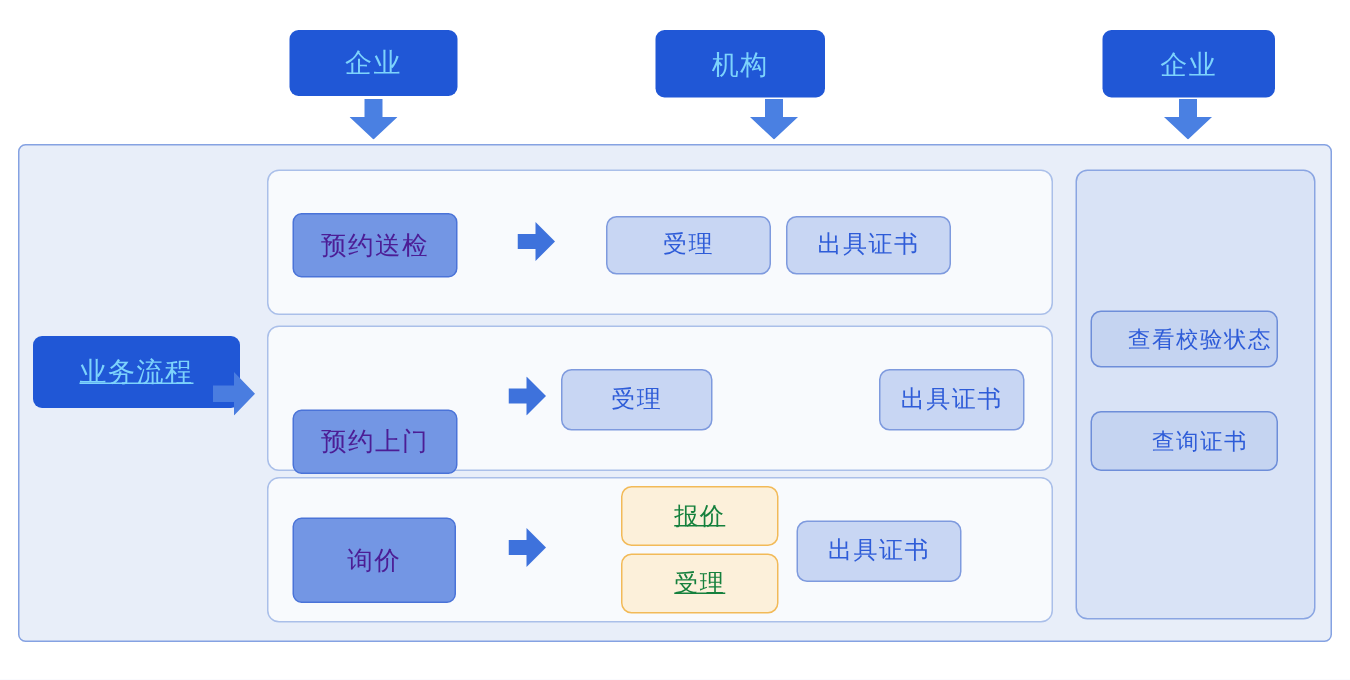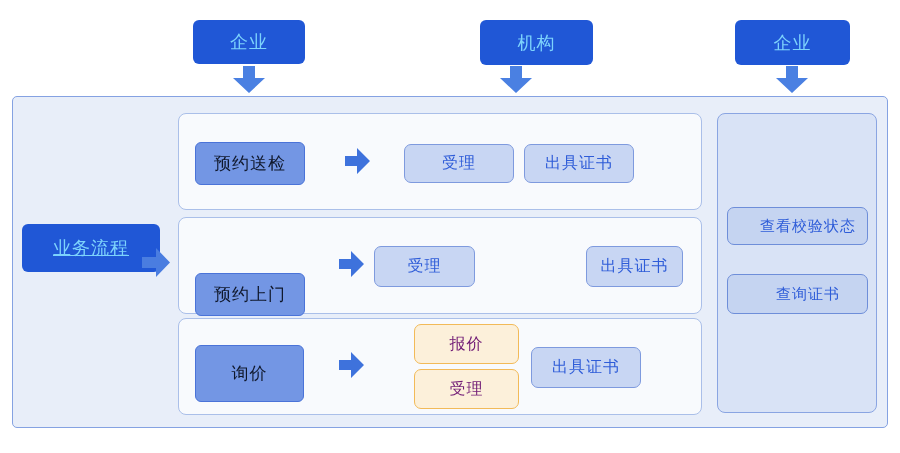--- a/index.html
+++ b/index.html
@@ -31,51 +31,51 @@
 
   
   .lane {
     left: 178px; width: 524px; height: 97px;
     background: #f8fafd; border: 1px solid #aabfe9; border-radius: 8px;
   }
 
   
   .trigger {
     background: #7396e4; border: 1.5px solid #4a73d8; border-radius: 6px;
-    color: #0f172a; font-size: 17px; letter-spacing: 1px;
+    color: #4c1d95; font-size: 17px; letter-spacing: 1px;
   }
 
   
   .step {
     background: #c8d6f3; border: 1.5px solid #7e9ade; border-radius: 7px;
     color: #2e5cd8; font-size: 16px; letter-spacing: 1px;
   }
 
   
   .quote {
     background: #fcf0da; border: 1.5px solid #f2ba58; border-radius: 7px;
-    color: #701a75; font-size: 16px; letter-spacing: 1px;
+    color: #15803d; font-size: 16px; letter-spacing: 1px; text-decoration: underline;
   }
 
   
   .panel {
     left: 717px; top: 113px; width: 160px; height: 300px;
     background: #d9e3f6; border: 1.5px solid #8aa5e2; border-radius: 8px;
   }
   .panel-btn {
-    left: 9px; width: 141px;
+    left: 9px; width: 125px;
     background: #c5d4f1; border: 1.5px solid #6e8ed9; border-radius: 7px;
     color: #2e5cd8; font-size: 15px; letter-spacing: 1px; padding-left: 21px;
   }
 </style>
 </head>
 <body>
 
 <div class="abs center actor" style="left:193px; top:20px; width:112px; height:44px;">企业</div>
-<div class="abs center actor" style="left:480px; top:20px; width:113px; height:45px;">机构</div>
+<div class="abs center actor" style="left:437px; top:20px; width:113px; height:45px;">机构</div>
 <div class="abs center actor" style="left:735px; top:20px; width:115px; height:45px;">企业</div>
 
 <div class="abs arrow arrow-down" style="left:233px; top:66px; width:32px; height:27px;">
   <svg viewBox="0 0 32 27">
       <polygon points="10,0 22,0 22,12 32,12 16,27 0,12 10,12"></polygon>
     </svg>
 </div>
 <div class="abs arrow arrow-down" style="left:500px; top:66px; width:32px; height:27px;">
   <svg viewBox="0 0 32 27">
       <polygon points="10,0 22,0 22,12 32,12 16,27 0,12 10,12"></polygon>

